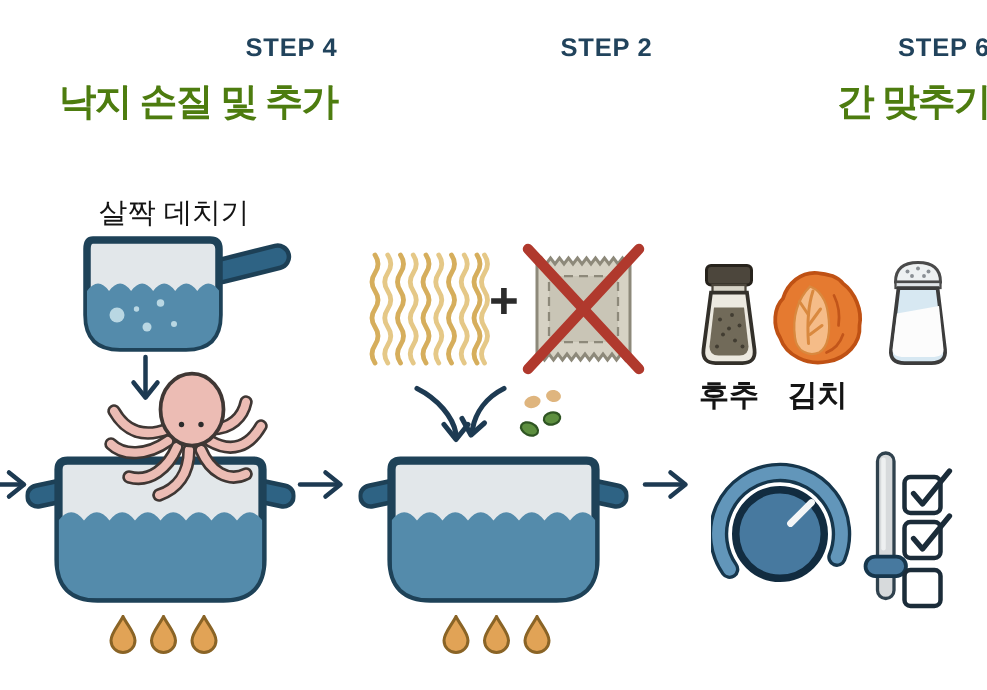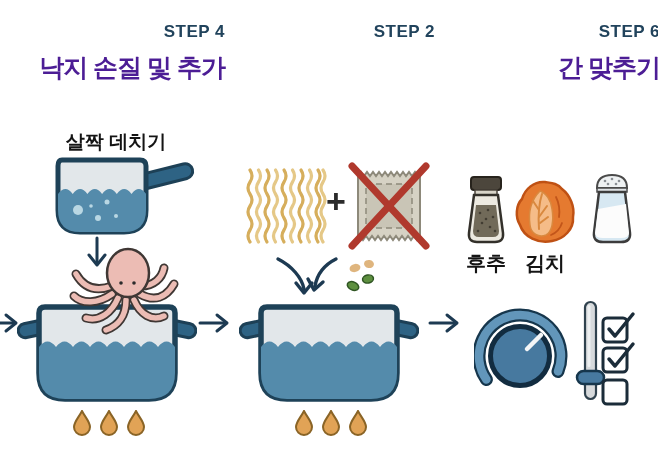--- a/index.html
+++ b/index.html
@@ -1,24 +1,24 @@
 <!DOCTYPE html>
 <html><head>
 <meta charset="utf-8">
 <style>
   html,body{margin:0;padding:0;background:#fff;}
   #canvas{position:relative;width:658px;height:460px;background:#ffffff;
           font-family:"Liberation Sans","DejaVu Sans",sans-serif;overflow:hidden;}
   .abs{position:absolute;}
   .hdr{position:absolute;top:22px;text-align:right;}
   .hdr .step{font-size:17px;font-weight:700;color:#21435c;letter-spacing:.5px;}
-  .hdr .title{font-size:25px;font-weight:800;color:#4c1d95;margin-top:9px;
+  .hdr .title{font-size:25px;font-weight:800;color:#4d7c0f;margin-top:9px;
               letter-spacing:-1px;white-space:nowrap;}
   .caption{position:absolute;left:50px;top:129px;width:132px;text-align:center;
-           font-size:19px;font-weight:700;color:#141414;white-space:nowrap;}
+           font-size:19px;font-weight:400;color:#141414;white-space:nowrap;}
   .seasoning-label{position:absolute;top:250px;font-size:20px;font-weight:800;
                    color:#141414;text-align:center;white-space:nowrap;}
   .plus{position:absolute;left:321px;top:184px;width:30px;text-align:center;
         font-size:34px;font-weight:700;color:#2b2b2b;line-height:34px;}
   svg{display:block;}
 </style>
 </head>
 <body>
 
 <div id="canvas">

